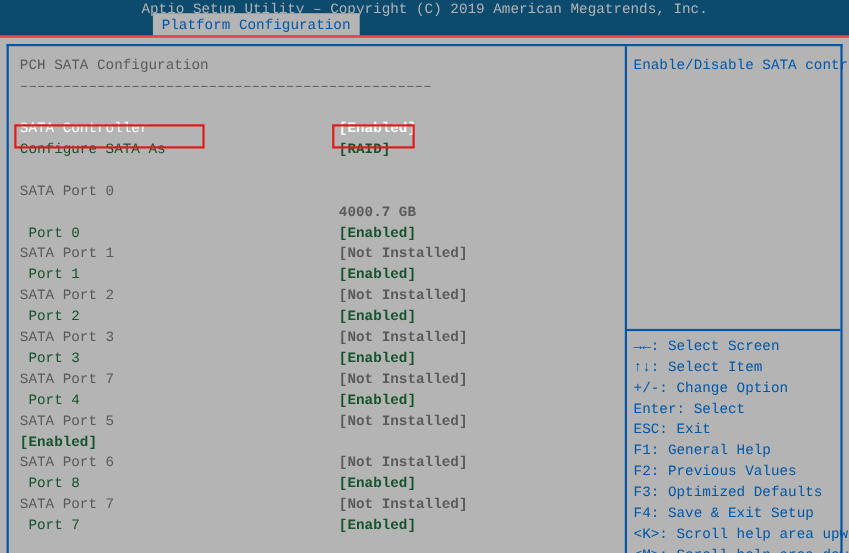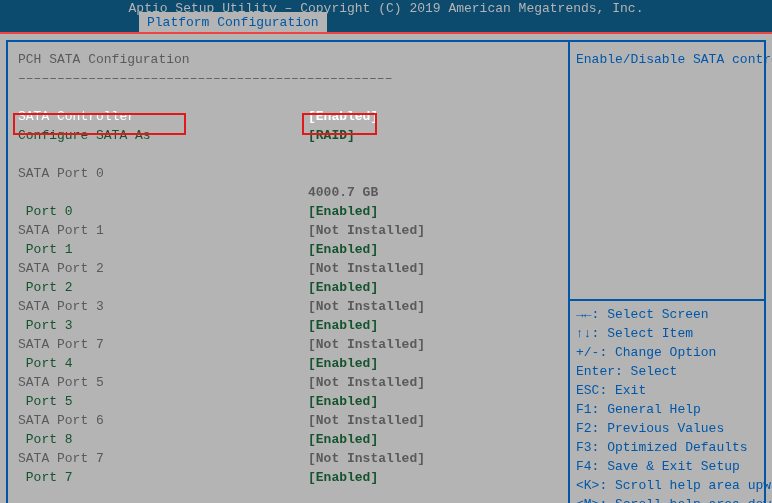--- a/index.html
+++ b/index.html
@@ -113,21 +113,21 @@
         <div class="row"><span class="lab blue"> Port 0</span><span class="val blue">[Enabled]</span></div>
         <div class="row"><span class="lab gray">SATA Port 1</span><span class="val gray">[Not Installed]</span></div>
         <div class="row"><span class="lab blue"> Port 1</span><span class="val blue">[Enabled]</span></div>
         <div class="row"><span class="lab gray">SATA Port 2</span><span class="val gray">[Not Installed]</span></div>
         <div class="row"><span class="lab blue"> Port 2</span><span class="val blue">[Enabled]</span></div>
         <div class="row"><span class="lab gray">SATA Port 3</span><span class="val gray">[Not Installed]</span></div>
         <div class="row"><span class="lab blue"> Port 3</span><span class="val blue">[Enabled]</span></div>
         <div class="row"><span class="lab gray">SATA Port 7</span><span class="val gray">[Not Installed]</span></div>
         <div class="row"><span class="lab blue"> Port 4</span><span class="val blue">[Enabled]</span></div>
         <div class="row"><span class="lab gray">SATA Port 5</span><span class="val gray">[Not Installed]</span></div>
-        <div class="row"><span class="lab blue"> Port 5</span><span class="val blue">[Enabled]</span></div>
+        <div class="row"><span class="val blue">[Enabled]</span></div>
         <div class="row"><span class="lab gray">SATA Port 6</span><span class="val gray">[Not Installed]</span></div>
         <div class="row"><span class="lab blue"> Port 8</span><span class="val blue">[Enabled]</span></div>
         <div class="row"><span class="lab gray">SATA Port 7</span><span class="val gray">[Not Installed]</span></div>
         <div class="row"><span class="lab blue"> Port 7</span><span class="val blue">[Enabled]</span></div>
       </div>
   </div>
 
   <div class="rightpane">
     <div class="helpline">Enable/Disable SATA controller</div>
     <div style="height:228px"></div>

